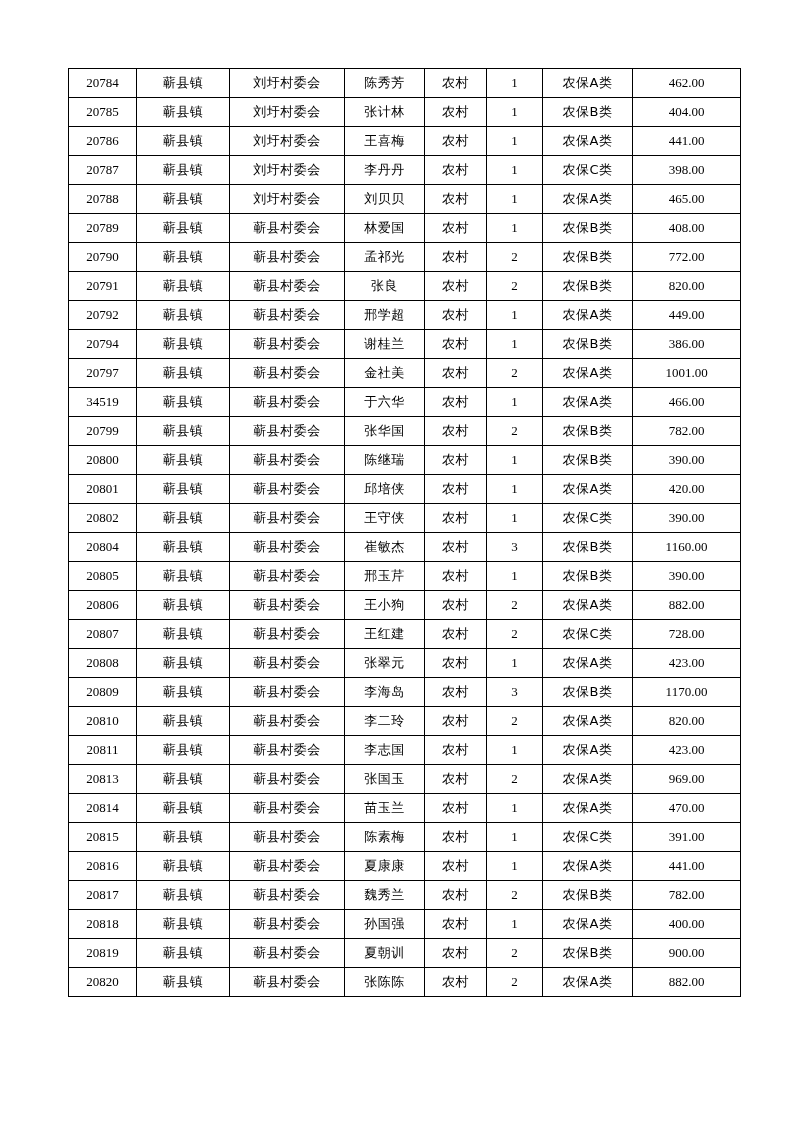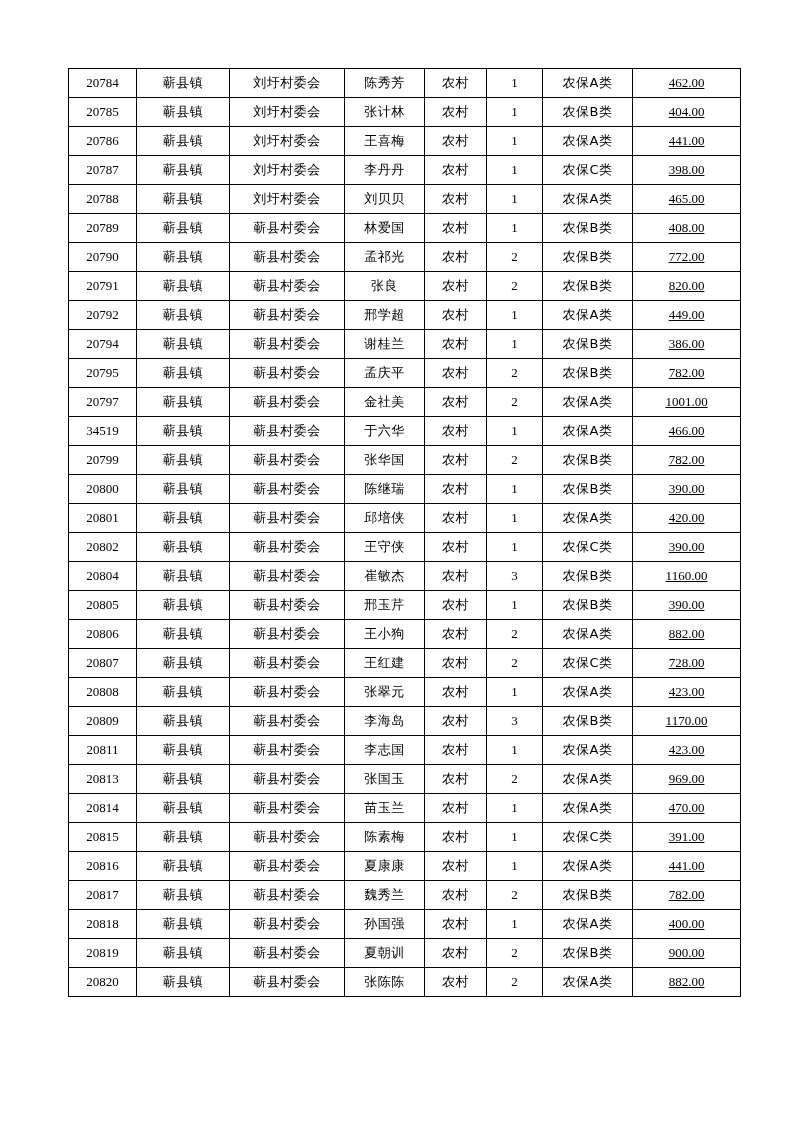--- a/index.html
+++ b/index.html
@@ -41,21 +41,20 @@
   col.c-village{ width: 115px; }
   col.c-name   { width: 80px; }
   col.c-type   { width: 62px; }
   col.c-count  { width: 56px; }
   col.c-cat    { width: 90px; }
   col.c-amount { width: 108px; }
 
   td.amount {
     text-align: center;
     font-family: "Liberation Serif", "DejaVu Serif", serif;
-    text-decoration: underline;
   }
   td.cn {
     font-family: "DejaVu Sans", "Liberation Sans", sans-serif;
     font-size: 12.5px;
     letter-spacing: 0.5px;
   }
   td.num {
     font-size: 13px;
   }
 </style>
@@ -169,30 +168,20 @@
           <td class="num">20794</td>
           <td class="cn">蕲县镇</td>
           <td class="cn">蕲县村委会</td>
           <td class="cn">谢桂兰</td>
           <td class="cn">农村</td>
           <td class="num">1</td>
           <td class="cn">农保B类</td>
           <td class="amount">386.00</td>
         </tr>
         <tr>
-          <td class="num">20795</td>
-          <td class="cn">蕲县镇</td>
-          <td class="cn">蕲县村委会</td>
-          <td class="cn">孟庆平</td>
-          <td class="cn">农村</td>
-          <td class="num">2</td>
-          <td class="cn">农保B类</td>
-          <td class="amount">782.00</td>
-        </tr>
-        <tr>
           <td class="num">20797</td>
           <td class="cn">蕲县镇</td>
           <td class="cn">蕲县村委会</td>
           <td class="cn">金社美</td>
           <td class="cn">农村</td>
           <td class="num">2</td>
           <td class="cn">农保A类</td>
           <td class="amount">1001.00</td>
         </tr>
         <tr>
@@ -297,20 +286,30 @@
         </tr>
         <tr>
           <td class="num">20809</td>
           <td class="cn">蕲县镇</td>
           <td class="cn">蕲县村委会</td>
           <td class="cn">李海岛</td>
           <td class="cn">农村</td>
           <td class="num">3</td>
           <td class="cn">农保B类</td>
           <td class="amount">1170.00</td>
+        </tr>
+        <tr>
+          <td class="num">20810</td>
+          <td class="cn">蕲县镇</td>
+          <td class="cn">蕲县村委会</td>
+          <td class="cn">李二玲</td>
+          <td class="cn">农村</td>
+          <td class="num">2</td>
+          <td class="cn">农保A类</td>
+          <td class="amount">820.00</td>
         </tr>
         <tr>
           <td class="num">20811</td>
           <td class="cn">蕲县镇</td>
           <td class="cn">蕲县村委会</td>
           <td class="cn">李志国</td>
           <td class="cn">农村</td>
           <td class="num">1</td>
           <td class="cn">农保A类</td>
           <td class="amount">423.00</td>

